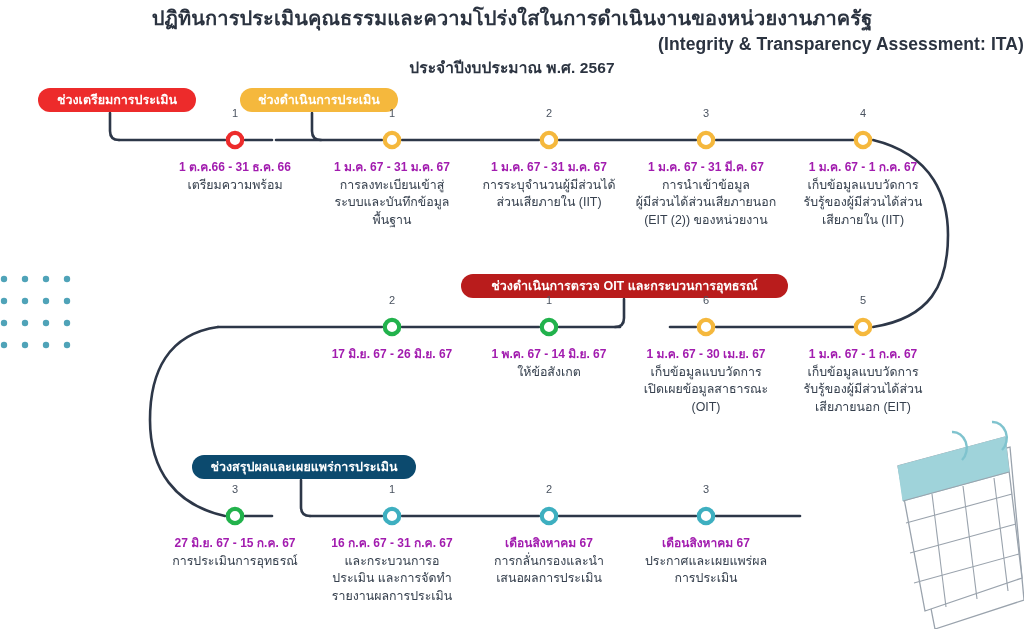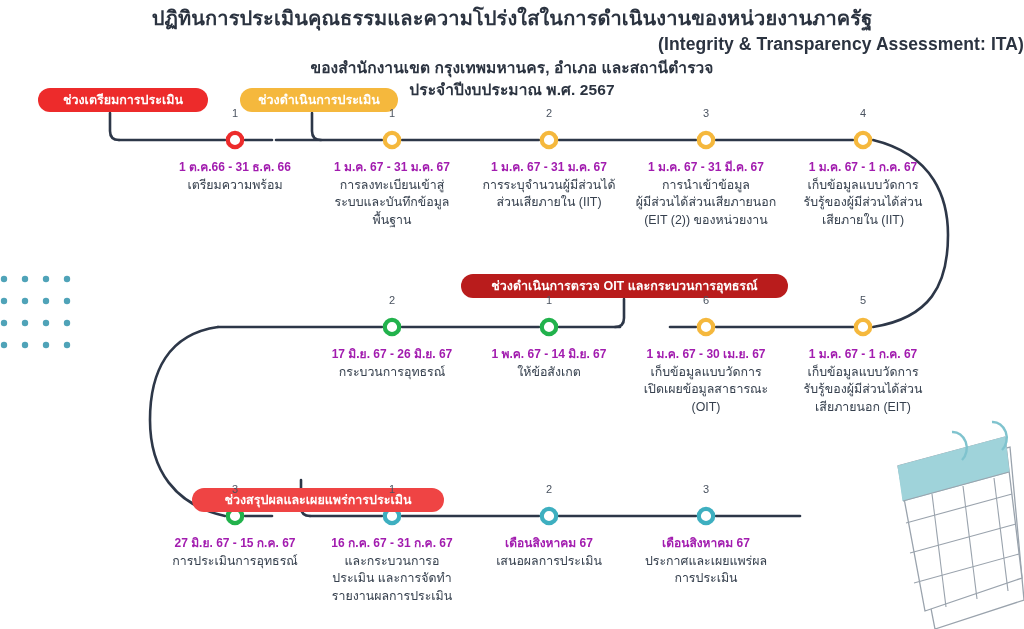--- a/index.html
+++ b/index.html
@@ -175,35 +175,34 @@
         <circle cx="235" cy="516" r="7.2" fill="none" stroke="#22B24C" stroke-width="4.2"></circle>
         <circle cx="392" cy="516" r="7.2" fill="none" stroke="#3EAFC0" stroke-width="4.2"></circle>
         <circle cx="549" cy="516" r="7.2" fill="none" stroke="#3EAFC0" stroke-width="4.2"></circle>
         <circle cx="706" cy="516" r="7.2" fill="none" stroke="#3EAFC0" stroke-width="4.2"></circle>
       </g>
   </svg>
 
   <div class="title-block">
     <div class="title-line t1">ปฏิทินการประเมินคุณธรรมและความโปร่งใสในการดำเนินงานของหน่วยงานภาครัฐ</div>
     <div class="title-line t2">(Integrity &amp; Transparency Assessment: ITA)</div>
-    <div class="title-line t3">ของสำนักงานเขต กรุงเทพมหานคร, อำเภอ และสถานีตำรวจ</div>
     <div class="title-line t4">ประจำปีงบประมาณ พ.ศ. 2567</div>
   </div>
 
   <div id="pills">
-      <div class="pill" style="left: 38px; top: 88px; width: 170px; background: rgb(237, 43, 43); text-align: right;">
+      <div class="pill" style="left: 38px; top: 88px; width: 158px; background: rgb(237, 43, 43); text-align: right;">
         <span>ช่วงเตรียมการประเมิน</span>
       </div>
       <div class="pill" style="left: 240px; top: 88px; width: 158px; background: rgb(245, 184, 61);">
         <span>ช่วงดำเนินการประเมิน</span>
       </div>
       <div class="pill" style="left: 461px; top: 274px; width: 327px; background: #b91c1c;">
         <span>ช่วงดำเนินการตรวจ OIT และกระบวนการอุทธรณ์</span>
       </div>
-      <div class="pill" style="left: 192px; top: 455px; width: 252px; background: #ef4444; margin-top: 33px;">
+      <div class="pill" style="left: 192px; top: 455px; width: 224px; background: #0c4a6e;">
         <span>ช่วงสรุปผลและเผยแพร่การประเมิน</span>
       </div>
     </div>
 
   <div id="items">
       <div class="node-num" style="left: 215px; top: 107px;">1</div>
       <div class="item" style="left: 156.5px; top: 159px; width: 157px;">
         <div class="item-date">1 ต.ค.66 - 31 ธ.ค. 66</div>
         <div class="item-desc">
           <div>เตรียมความพร้อม</div>
@@ -240,23 +239,20 @@
         <div class="item-date">1 ม.ค. 67 - 1 ก.ค. 67</div>
         <div class="item-desc">
           <div>เก็บข้อมูลแบบวัดการ</div>
           <div>รับรู้ของผู้มีส่วนได้ส่วน</div>
           <div>เสียภายใน (IIT)</div>
         </div>
       </div>
       <div class="node-num" style="left: 372px; top: 294px;">2</div>
       <div class="item" style="left: 313.5px; top: 346px; width: 157px;">
         <div class="item-date">17 มิ.ย. 67 - 26 มิ.ย. 67</div>
-        <div class="item-desc">
-          <div>กระบวนการอุทธรณ์</div>
-        </div>
       </div>
       <div class="node-num" style="left: 529px; top: 294px;">1</div>
       <div class="item" style="left: 470.5px; top: 346px; width: 157px;">
         <div class="item-date">1 พ.ค. 67 - 14 มิ.ย. 67</div>
         <div class="item-desc">
           <div>ให้ข้อสังเกต</div>
         </div>
       </div>
       <div class="node-num" style="left: 686px; top: 294px;">6</div>
       <div class="item" style="left: 627.5px; top: 346px; width: 157px;">
@@ -289,20 +285,21 @@
         <div class="item-desc">
           <div>และกระบวนการอ</div>
           <div>ประเมิน และการจัดทำ</div>
           <div>รายงานผลการประเมิน</div>
         </div>
       </div>
       <div class="node-num" style="left: 529px; top: 483px;">2</div>
       <div class="item" style="left: 470.5px; top: 535px; width: 157px;">
         <div class="item-date">เดือนสิงหาคม 67</div>
         <div class="item-desc">
+          <div>การกลั่นกรองและนำ</div>
           <div>เสนอผลการประเมิน</div>
         </div>
       </div>
       <div class="node-num" style="left: 686px; top: 483px;">3</div>
       <div class="item" style="left: 627.5px; top: 535px; width: 157px;">
         <div class="item-date">เดือนสิงหาคม 67</div>
         <div class="item-desc">
           <div>ประกาศและเผยแพร่ผล</div>
           <div>การประเมิน</div>
         </div>

